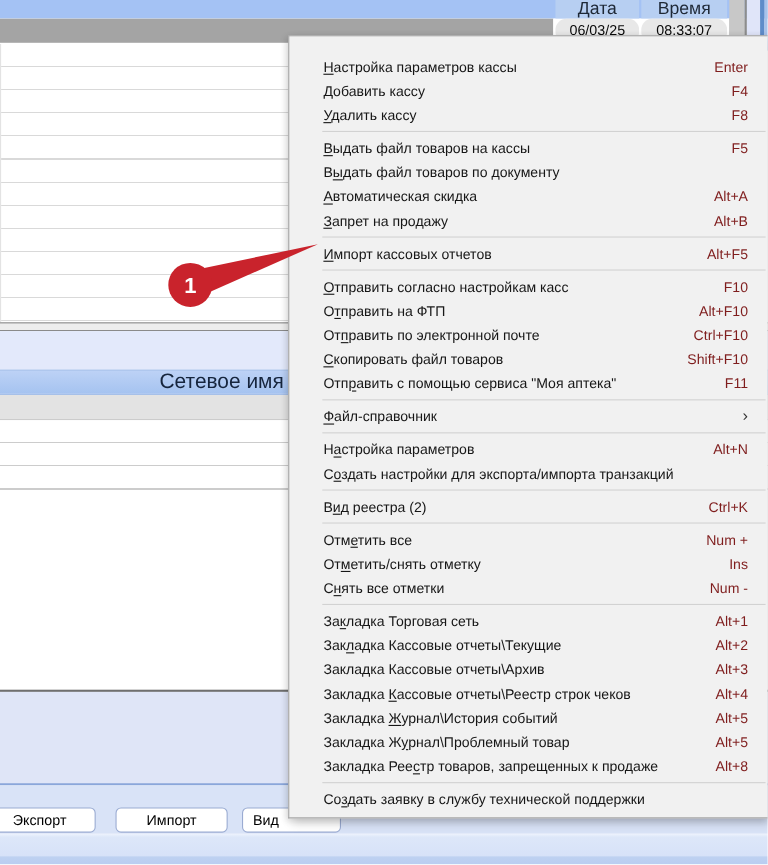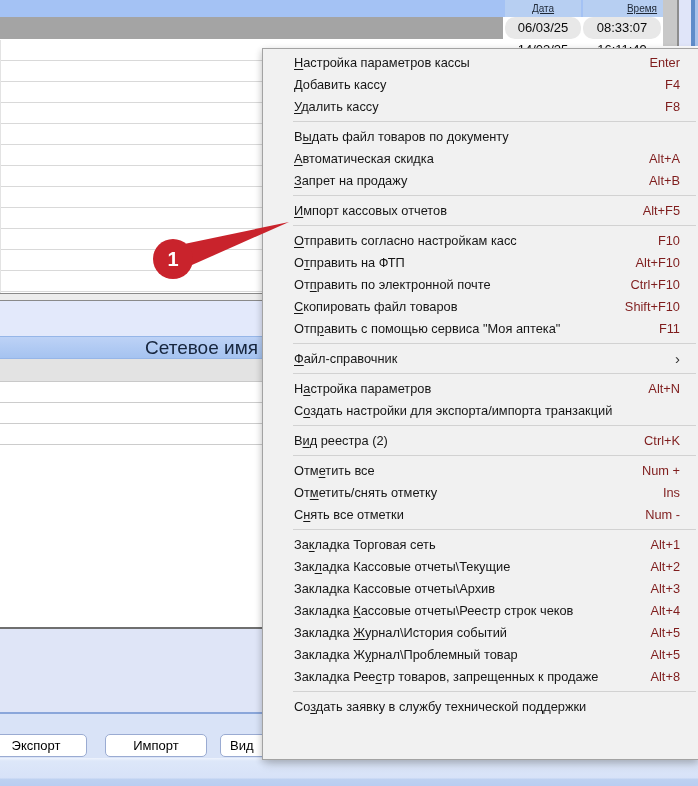--- a/index.html
+++ b/index.html
@@ -6,23 +6,23 @@
   .screen{
     position:relative;width:698px;height:786px;overflow:hidden;
     background:#ffffff;font-family:"Liberation Sans",sans-serif;
     -webkit-font-smoothing:antialiased;
   }
   .abs{position:absolute;}
 
   
   .top-header{left:0;top:0;width:698px;height:17px;background:#a4c2f4;}
   .hdr-cell{position:absolute;top:0;height:17px;background:#b7cff2;
-    font-size:10px;color:#1e2836;text-align:center;line-height:17px;text-decoration:underline;}
+    font-size:16px;color:#1e2836;text-align:center;line-height:17px;}
   .hdr-cell.c1{left:505px;width:76px;}
-  .hdr-cell.c2{left:583px;width:78px;padding-left:20px;}
+  .hdr-cell.c2{left:583px;width:78px;}
   .row1{left:0;top:17px;width:698px;height:22px;background:#ffffff;}
   .row1-fill{position:absolute;left:0;top:0;width:503px;height:22px;background:#a4a4a4;}
   .row1-fill2{position:absolute;left:663px;top:0;width:14px;height:22px;background:#a4a4a4;}
   .cell{position:absolute;top:0;height:22px;font-size:13px;color:#0a0a0a;
     text-align:center;line-height:22px;border-radius:10px;}
   .cell.g{background:#e8e8e8;}
   .cell.c1{left:505px;width:76px;}
   .cell.c2{left:583px;width:78px;}
   .vline{position:absolute;top:0;width:2px;height:22px;background:#ffffff;}
   .row2{left:0;top:39px;width:698px;height:22px;background:#ffffff;}
@@ -60,23 +60,23 @@
   .btn{position:absolute;top:20px;height:23px;background:#ffffff;
     border:1px solid #9aabd2;border-radius:5px;box-sizing:border-box;
     font-size:13px;color:#000000;text-align:center;line-height:21px;}
   .btn.export{left:-15px;width:102px;}
   .btn.import{left:105px;width:102px;}
   .btn.view{left:220px;width:90px;text-align:left;padding-left:9px;}
   .status-bar{left:0;top:758px;width:698px;height:28px;
     background:linear-gradient(#eef3fd 0,#dde7f9 3px,#d7e2f8 20px,#bed1f1 21px,#b9cdf1 28px);}
 
   
-  .menu{left:262px;top:48px;width:436px;height:712px;background:#f1f1f1;
+  .menu{left:262px;top:32px;width:436px;height:712px;background:#f1f1f1;
     border:1px solid #a3a3a3;border-right:none;box-sizing:border-box;
-    padding-top:2px;overflow:hidden;z-index:5;
+    padding-top:16px;overflow:hidden;z-index:5;
     box-shadow:-2px 2px 6px rgba(0,0,0,0.12), 3px 4px 9px rgba(0,0,0,0.18);}
   .menu-item{height:22px;display:flex;align-items:center;
     padding:0 18px 0 31px;font-size:12.8px;color:#161616;white-space:nowrap;}
   .menu-item .mi-label u{text-underline-offset:2px;}
   .menu-item .mi-shortcut{margin-left:auto;padding-left:18px;color:#7f1d1d;}
   .menu-item .mi-arrow{margin-left:auto;padding-left:18px;color:#333333;
     font-size:15px;line-height:1;}
   .menu-sep{height:8px;display:flex;align-items:center;}
   .menu-sep .line{flex:1;height:1px;background:#d2d2d2;margin-left:30px;margin-right:2px;}
 
@@ -144,20 +144,24 @@
         <span class="mi-shortcut">F4</span>
       </div>
       <div class="menu-item">
         <span class="mi-label"><u>У</u>далить кассу</span>
         <span class="mi-shortcut">F8</span>
       </div>
       <div class="menu-sep">
         <div class="line"></div>
       </div>
       <div class="menu-item">
+        <span class="mi-label"><u>В</u>ыдать файл товаров на кассы</span>
+        <span class="mi-shortcut">F5</span>
+      </div>
+      <div class="menu-item">
         <span class="mi-label">В<u>ы</u>дать файл товаров по документу</span>
       </div>
       <div class="menu-item">
         <span class="mi-label"><u>А</u>втоматическая скидка</span>
         <span class="mi-shortcut">Alt+A</span>
       </div>
       <div class="menu-item">
         <span class="mi-label"><u>З</u>апрет на продажу</span>
         <span class="mi-shortcut">Alt+B</span>
       </div>

